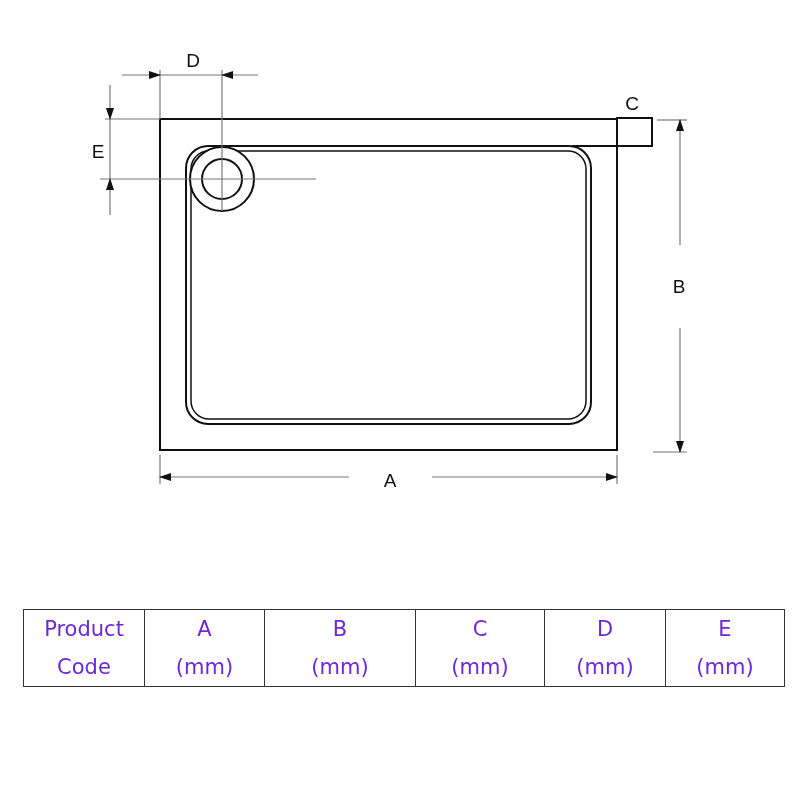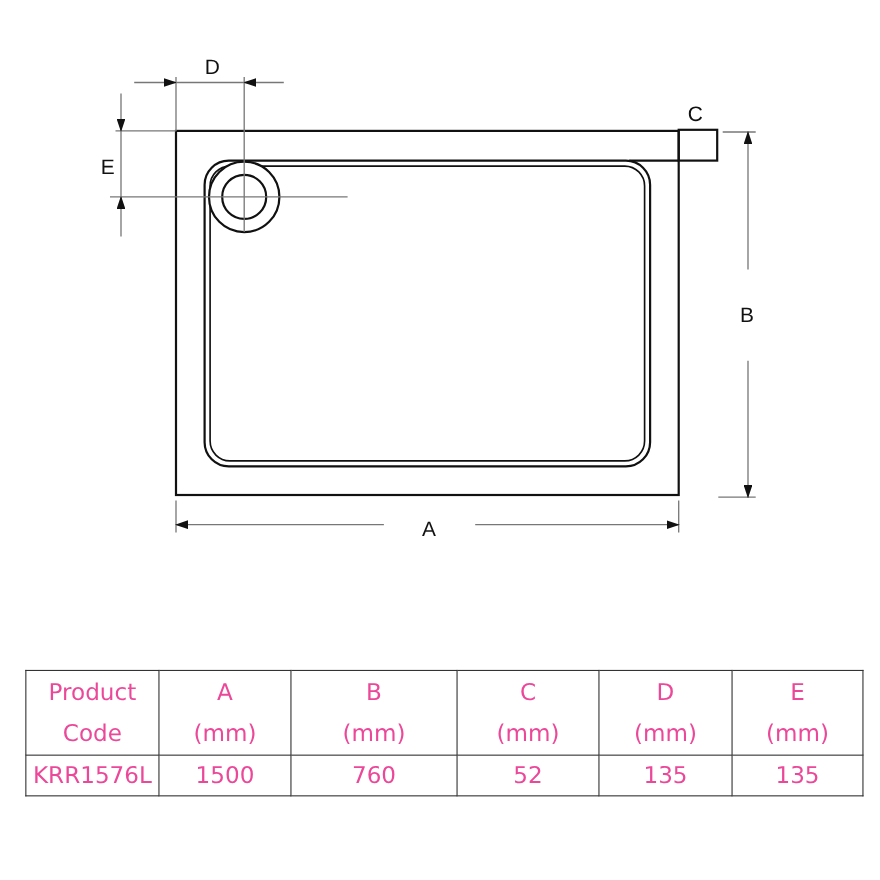--- a/index.html
+++ b/index.html
@@ -1,19 +1,19 @@
 <!DOCTYPE html>
 <html><head>
   <meta charset="utf-8">
   <style>
     html, body { margin: 0; padding: 0; background: #ffffff; }
     body { width: 800px; height: 800px; position: relative; overflow: hidden; font-family: "Liberation Sans", sans-serif; }
     #drawing { position: absolute; left: 0; top: 0; width: 800px; height: 560px; }
     .lbl { font-family: "Liberation Sans", sans-serif; font-size: 19px; fill: #111; }
-    table.spec { position: absolute; left: 23px; top: 609px; border-collapse: collapse; font-family: "DejaVu Sans", sans-serif; color: #ec4899; }
+    table.spec { position: absolute; left: 23px; top: 609px; border-collapse: collapse; font-family: "DejaVu Sans", sans-serif; color: #6d28d9; }
     table.spec td { border: 1.5px solid #333; text-align: center; font-size: 21px; padding: 0; }
     table.spec tr.head td { height: 74px; line-height: 38px; }
     table.spec tr.row td { height: 36px; }
     .c0 { width: 120px; } .c1 { width: 119px; } .c2 { width: 150px; } .c3 { width: 128px; } .c4 { width: 120px; } .c5 { width: 118px; }
   </style>
 </head>
 <body>
 
 <svg id="drawing" viewBox="0 0 800 560" xmlns="http://www.w3.org/2000/svg">
   <defs>
@@ -74,22 +74,14 @@
 <table class="spec">
   <tbody>
       <tr class="head">
     <td class="c0"><span>Product</span><br><span>Code</span></td>
     <td class="c1"><span>A</span><br><span>(mm)</span></td>
     <td class="c2"><span>B</span><br><span>(mm)</span></td>
     <td class="c3"><span>C</span><br><span>(mm)</span></td>
     <td class="c4"><span>D</span><br><span>(mm)</span></td>
     <td class="c5"><span>E</span><br><span>(mm)</span></td>
   </tr>
-  <tr class="row">
-    <td>KRR1576L</td>
-    <td>1500</td>
-    <td>760</td>
-    <td>52</td>
-    <td>135</td>
-    <td>135</td>
-  </tr>
 </tbody>
   </table>
 
 </body></html>

